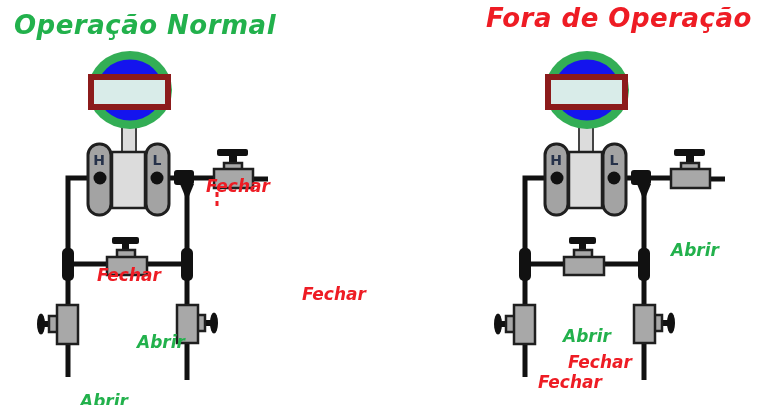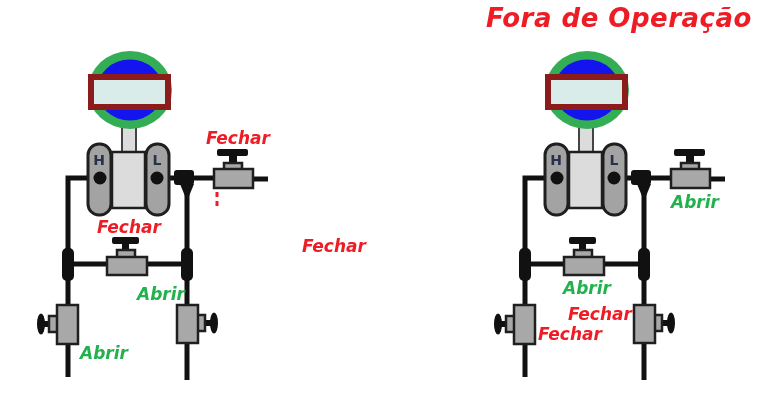--- a/index.html
+++ b/index.html
@@ -18,20 +18,21 @@
     font-size:26px;
     letter-spacing:0.5px;
     white-space:nowrap;
   }
   .lbl{
     position:absolute;
     font-style:italic;
     font-weight:bold;
     font-size:17px;
     white-space:nowrap;
+    margin-top:48px;
   }
   .green{color:var(--open-green);}
   .red{color:var(--closed-red);}
   .open{color:var(--open-green);text-align:center;}
   .closed{color:var(--closed-red);}
 
   .pipe{stroke:var(--line);stroke-width:5;fill:none;}
   .fitting{fill:var(--line);}
   .valve-metal{fill:var(--valve-gray);stroke:var(--outline);stroke-width:2.5;}
   .ring{fill:var(--ring-green);}
@@ -107,20 +108,21 @@
         <text class="portletter" x="157" y="165">L</text>
       </g>
     </defs>
 
     <use href="#transmitter-assembly" x="0" y="0"></use>
     <use href="#transmitter-assembly" x="457" y="0"></use>
 
     <path class="red-dash" d="M217,192 V207"></path>
   </svg>
 
+  <div class="title green" style="left:14px;top:10px;">Operação Normal</div>
   <div class="title red" style="left:486px;top:3px;">Fora de Operação</div>
 
   <div class="lbl closed" style="left:206px;top:128px;">Fechar</div>
   <div class="lbl closed" style="left:97px;top:217px;">Fechar</div>
   <div class="lbl open" style="left:137px;top:284px;">Abrir</div>
   <div class="lbl open" style="left:80px;top:343px;">Abrir</div>
 
   <div class="lbl closed" style="left:302px;top:236px;">Fechar</div>
 
   <div class="lbl open" style="left:671px;top:192px;">Abrir</div>

